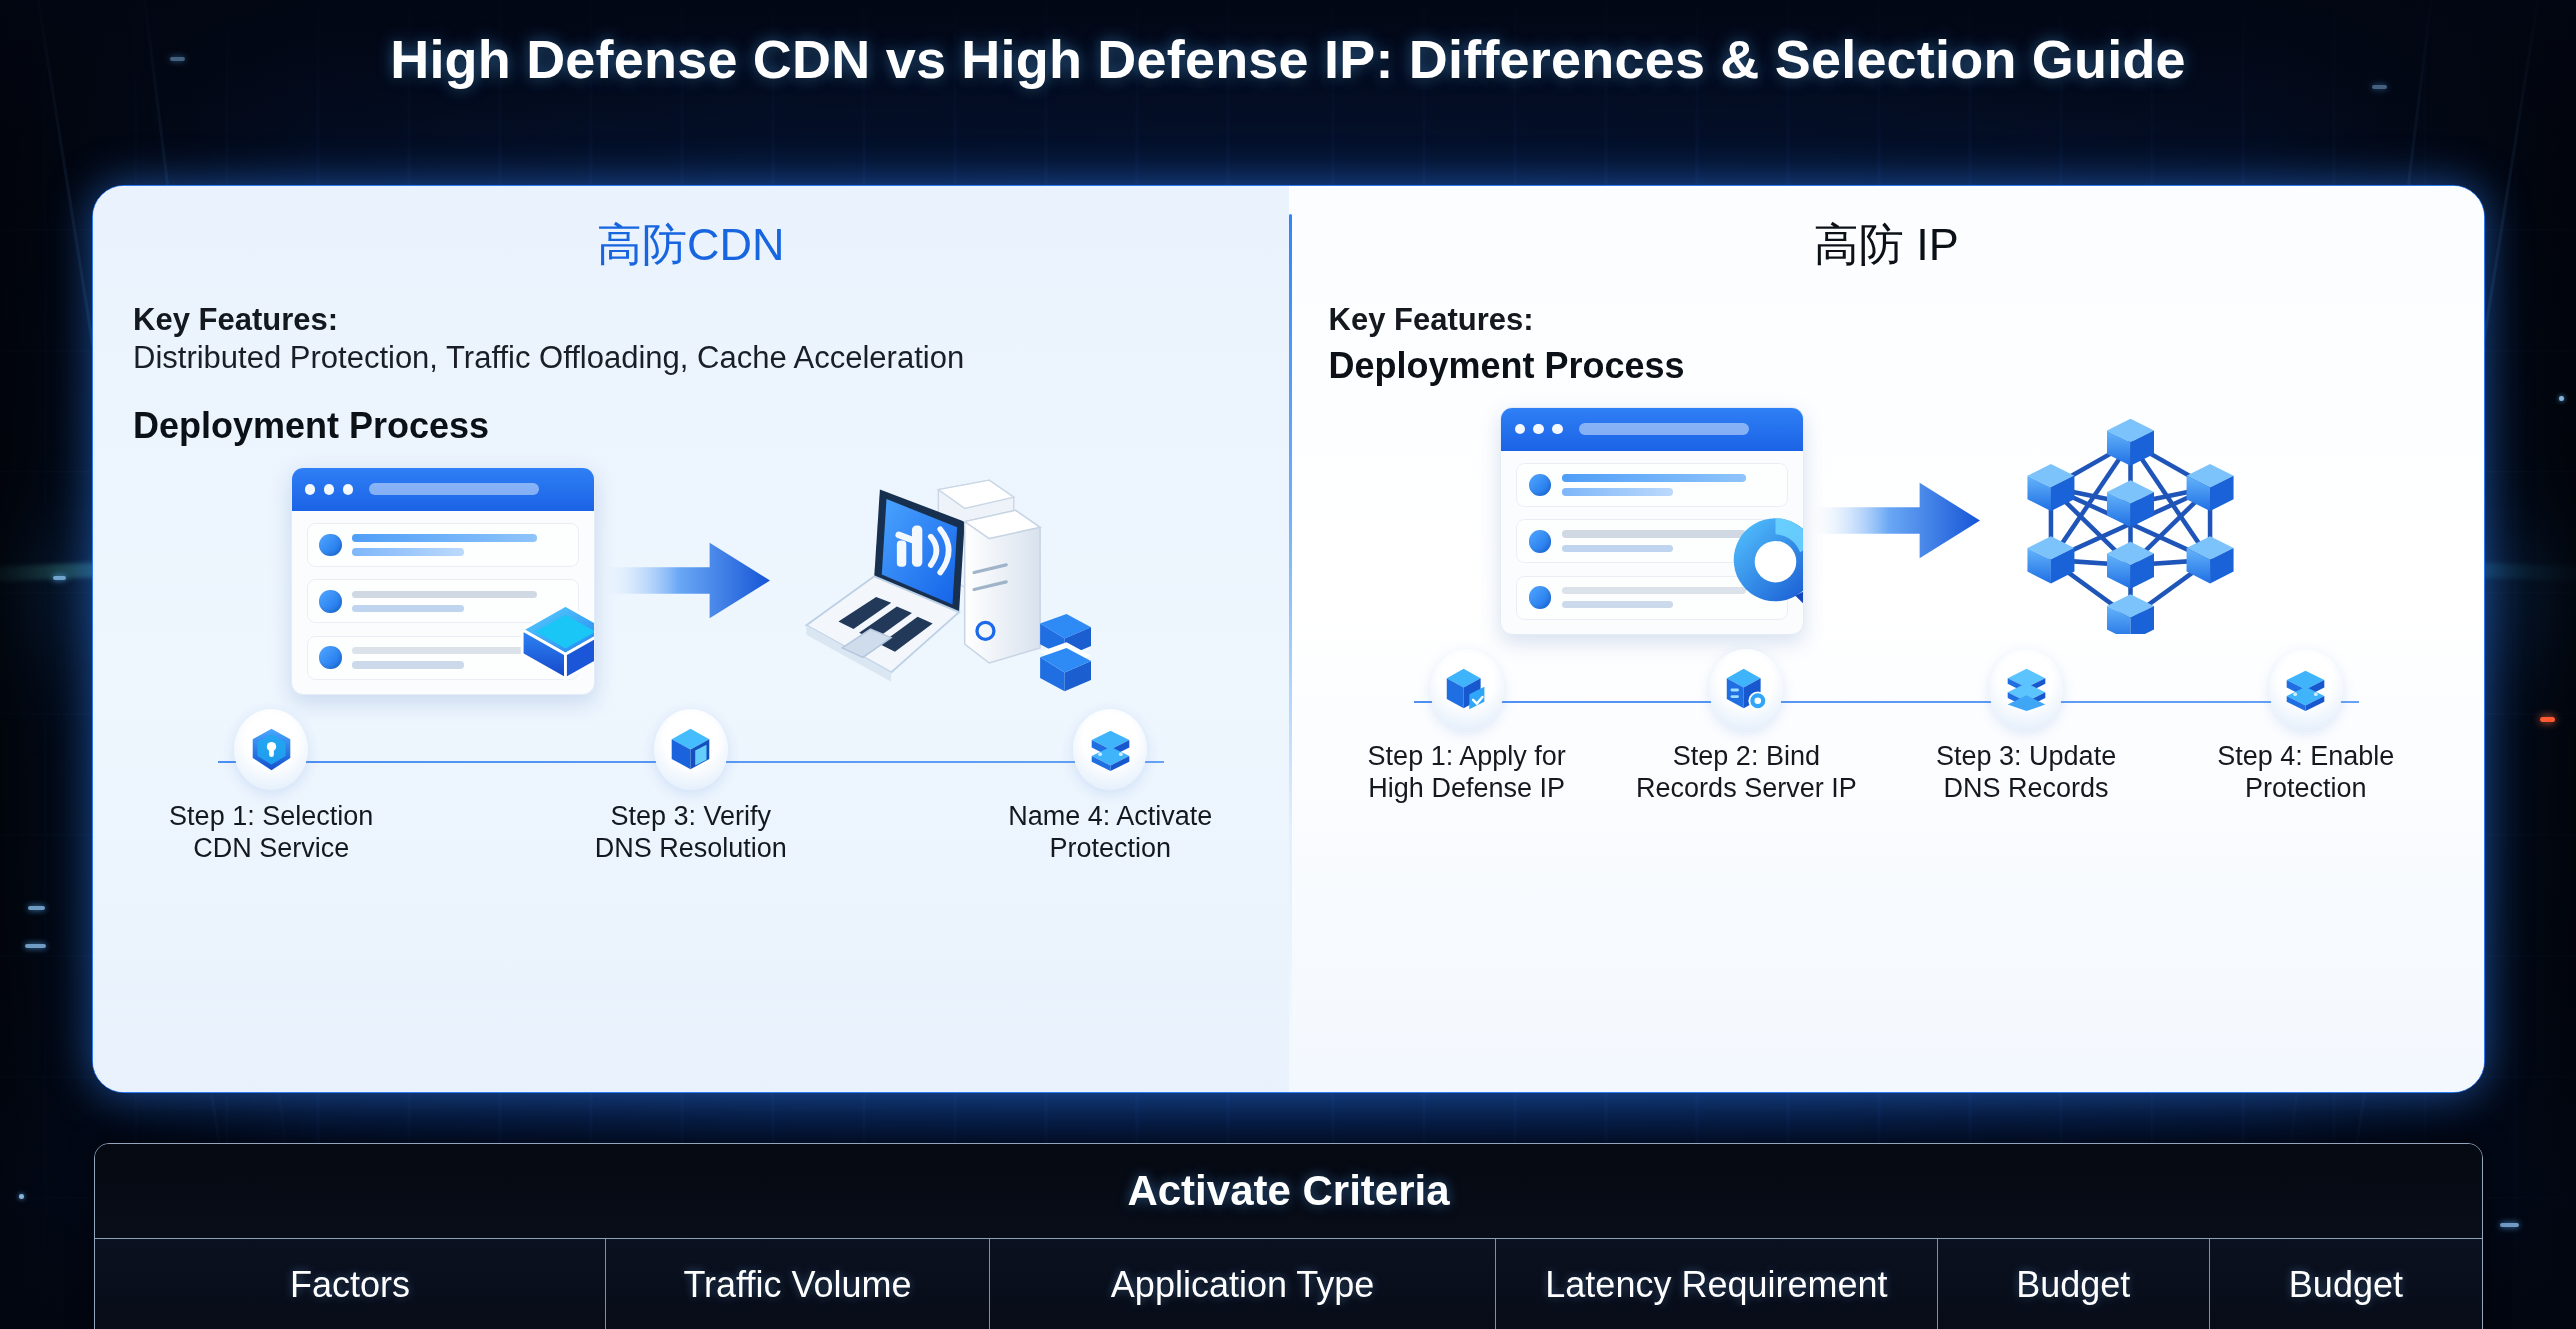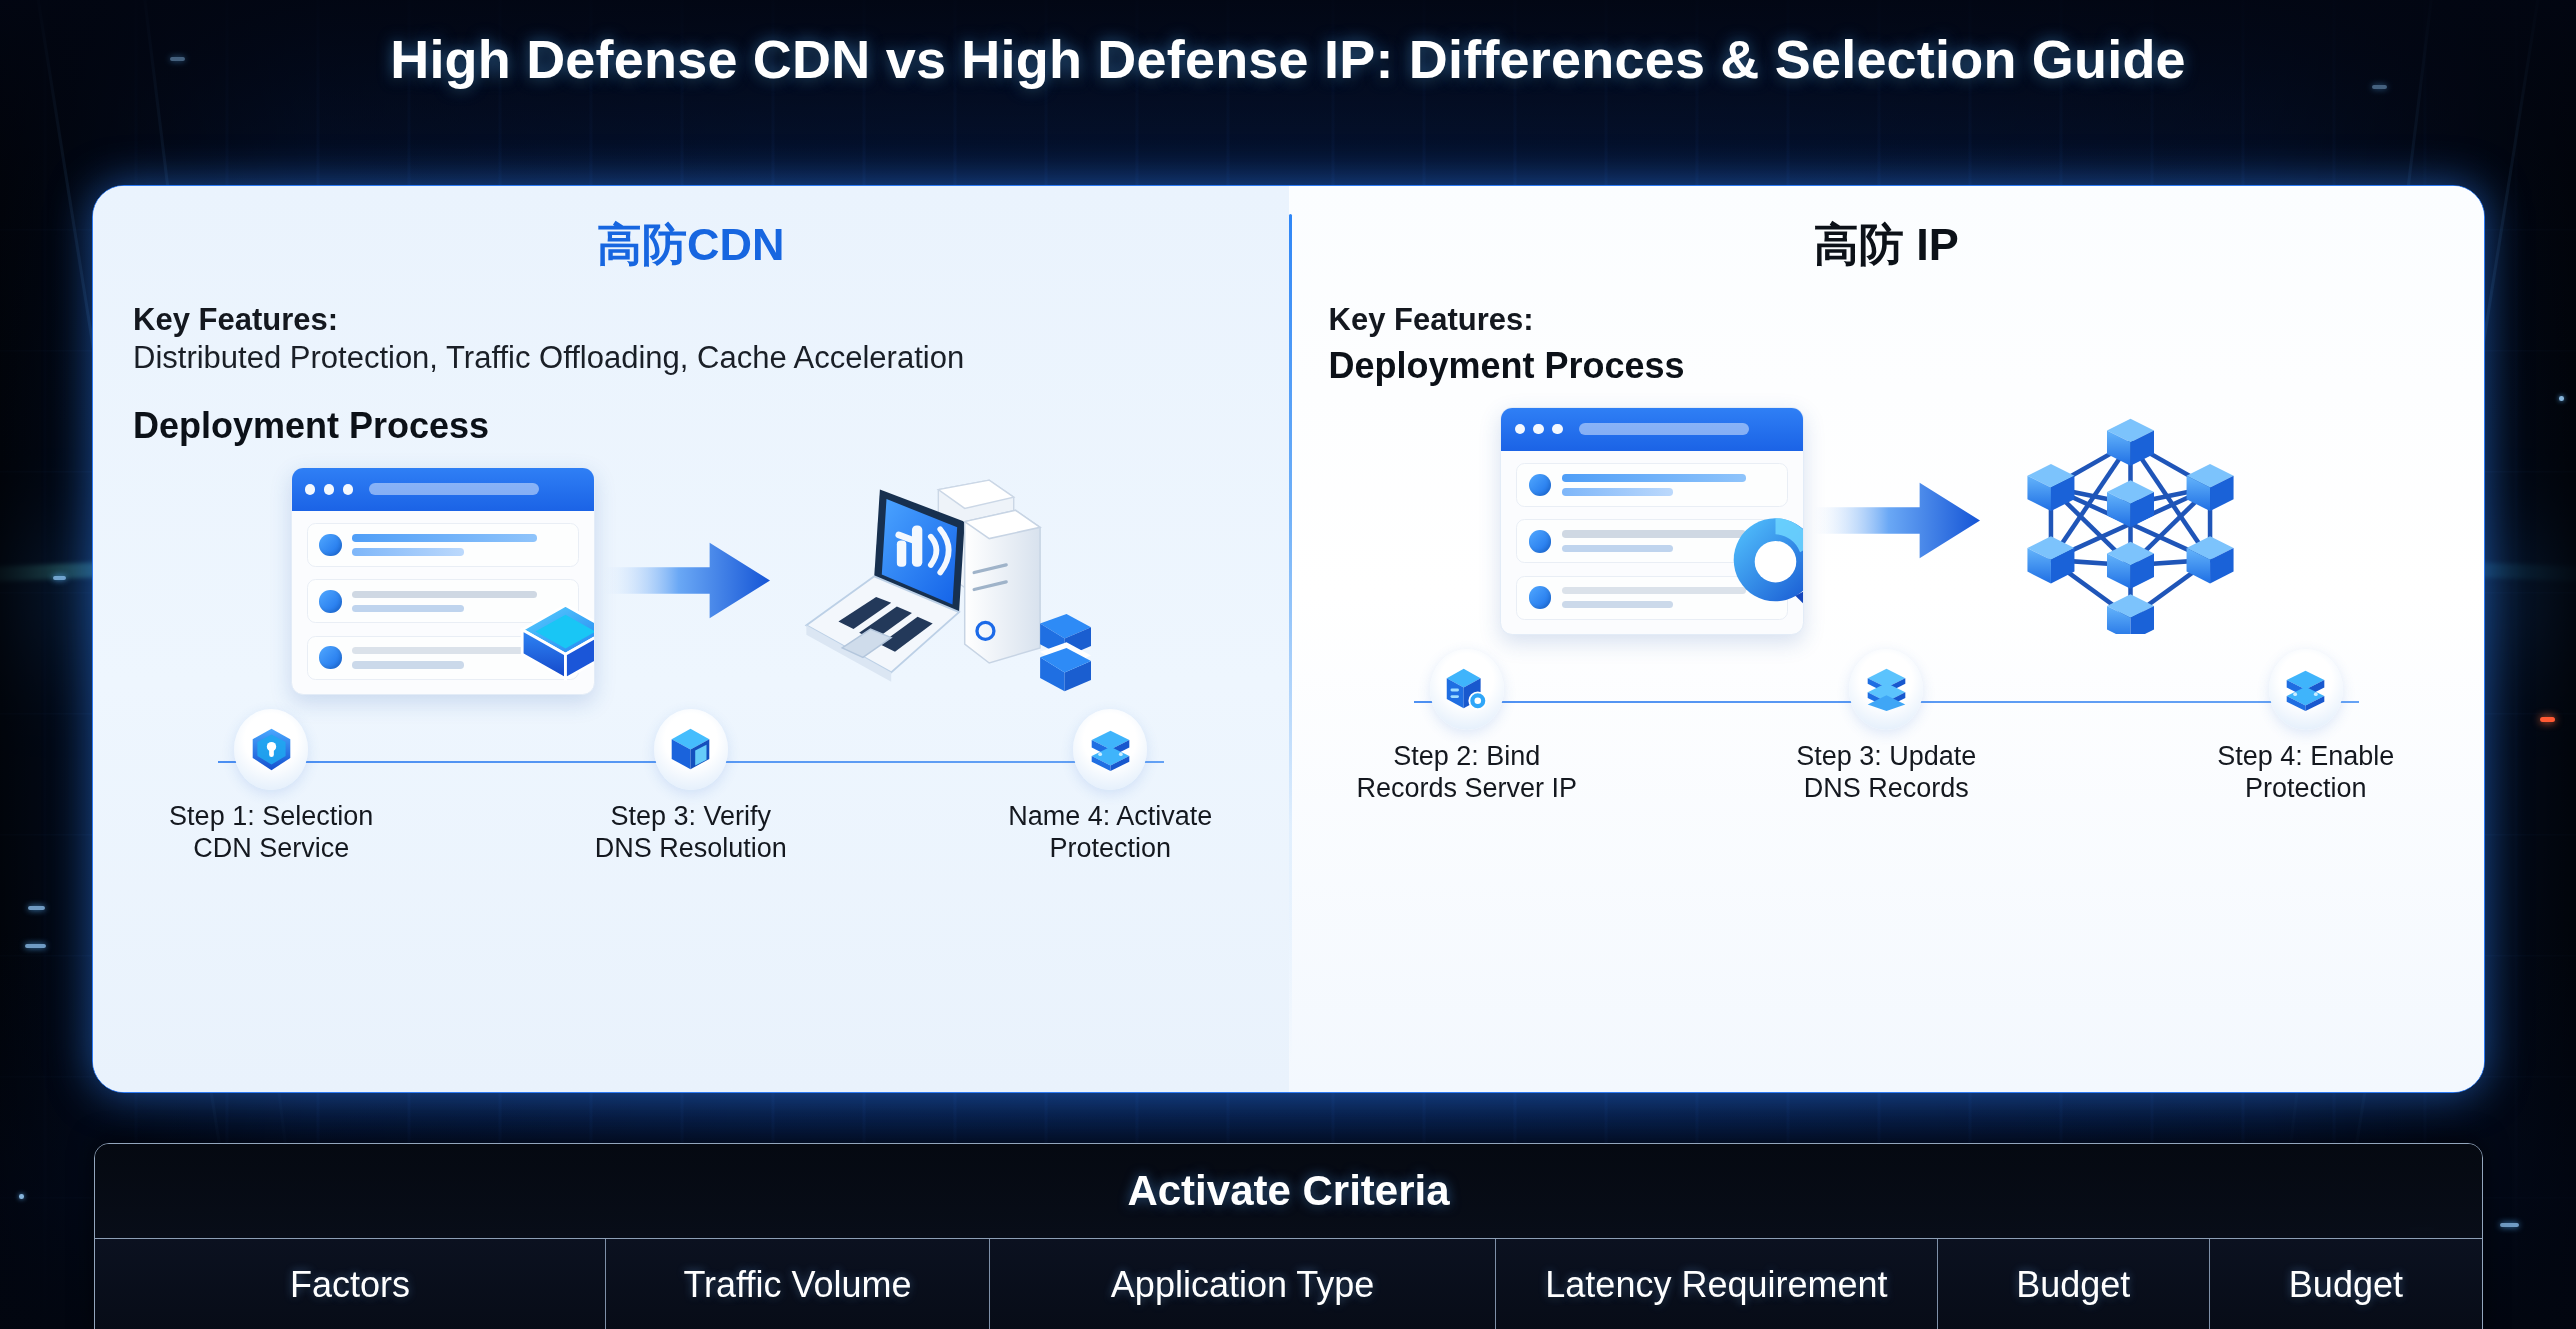--- a/index.html
+++ b/index.html
@@ -69,21 +69,21 @@
     box-shadow:0 0 43px rgba(50,135,255,.55), inset 0 0 0 0.9px rgba(255,255,255,.6);
     z-index:6;display:flex;overflow:hidden;
   }
   .half{position:relative;width:50%;height:100%;box-sizing:border-box;padding:24.5px 40px 0 40px;}
   .half.left{background:linear-gradient(180deg,#eaf3fd 0%,#eef6fe 55%,#e9f2fc 100%);}
   .half.right{background:linear-gradient(180deg,#fbfdff 0%,#ffffff 45%,#f3f8fe 100%);}
   #divider{position:absolute;left:1196px;top:28px;width:2.8px;height:849px;
     background:linear-gradient(180deg,#2f86f6 0%,#6fb0f8 35%,rgba(150,200,250,.25) 72%,rgba(255,255,255,0) 100%);
     border-radius:1.9px;z-index:2;}
 
-  .panelTitle{text-align:center;font-size:45px;font-weight:bold;margin:9.4px 0 0 0;line-height:1.1;}
+  .panelTitle{text-align:center;font-size:45px;font-weight:normal;margin:9.4px 0 0 0;line-height:1.1;}
   .panelTitle.blue{color:#1766e0;}
   .panelTitle.black{color:#0c1118;}
   .kfLabel{font-size:31px;font-weight:bold;color:#14181f;margin-top:32px;line-height:1.22;}
   .kfText{font-size:31px;color:#1a1f27;line-height:1.22;max-width:906px;}
   .depTitle{font-size:36px;font-weight:bold;color:#0c1118;margin-top:28px;}
 
   
   .illu{position:relative;height:245px;margin-top:11.3px;display:flex;align-items:center;justify-content:center;gap:9.4px;}
 
   
@@ -476,20 +476,33 @@
             <polygon points="-26,-13 0,0 0,26 -26,13" fill="url(#cu)"></polygon>
             <polygon points="26,-13 0,0 0,26 26,13" fill="#1a62d8"></polygon>
             </g>
         </g>
       </svg>
     </div>
 
     <div class="steps">
       <div class="stepLine"></div>
 
+      <div class="step">
+        <div class="stepIcon">
+          <svg viewBox="0 0 50 50">
+            <polygon points="22,3 40,13 22,23 4,13" fill="#3fb4fb"></polygon>
+            <polygon points="4,13 22,23 22,45 4,35" fill="#1f6ee2"></polygon>
+            <polygon points="40,13 22,23 22,45 40,35" fill="#1858ce"></polygon>
+            <polygon points="28,30 44,22 44,38 28,46" fill="#2fa6f8"></polygon>
+            <path d="M32 36 l4 4 6-7" stroke="#fff" stroke-width="2.6" fill="none" stroke-linecap="round"></path>
+          </svg>
+        </div>
+        <div class="stepLabel">Step 1: Apply for
+High Defense IP</div>
+      </div>
 
       <div class="step">
         <div class="stepIcon">
           <svg viewBox="0 0 50 50">
             <polygon points="22,3 40,13 22,23 4,13" fill="#3fb4fb"></polygon>
             <polygon points="4,13 22,23 22,45 4,35" fill="#1f6ee2"></polygon>
             <polygon points="40,13 22,23 22,45 40,35" fill="#1858ce"></polygon>
             <g fill="#9fdcff">
                 <rect x="8" y="24" width="9" height="3" rx="1.5"></rect>
                 <rect x="8" y="31" width="9" height="3" rx="1.5"></rect>

